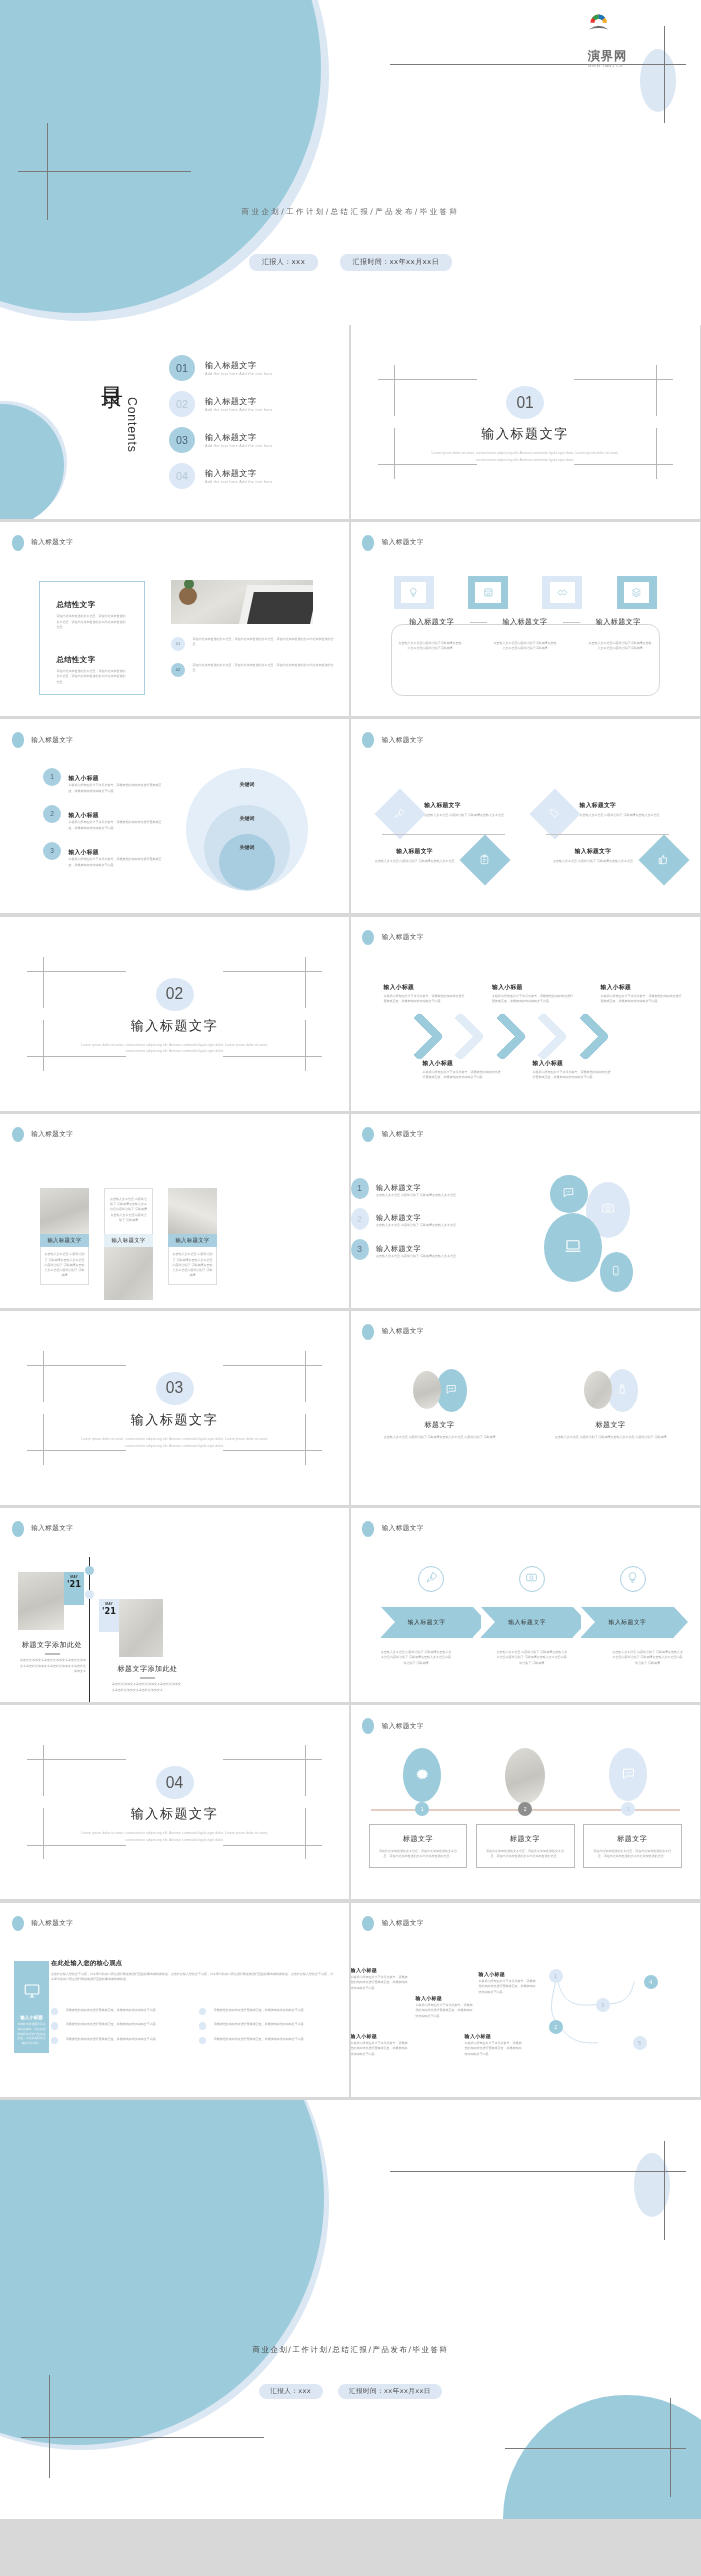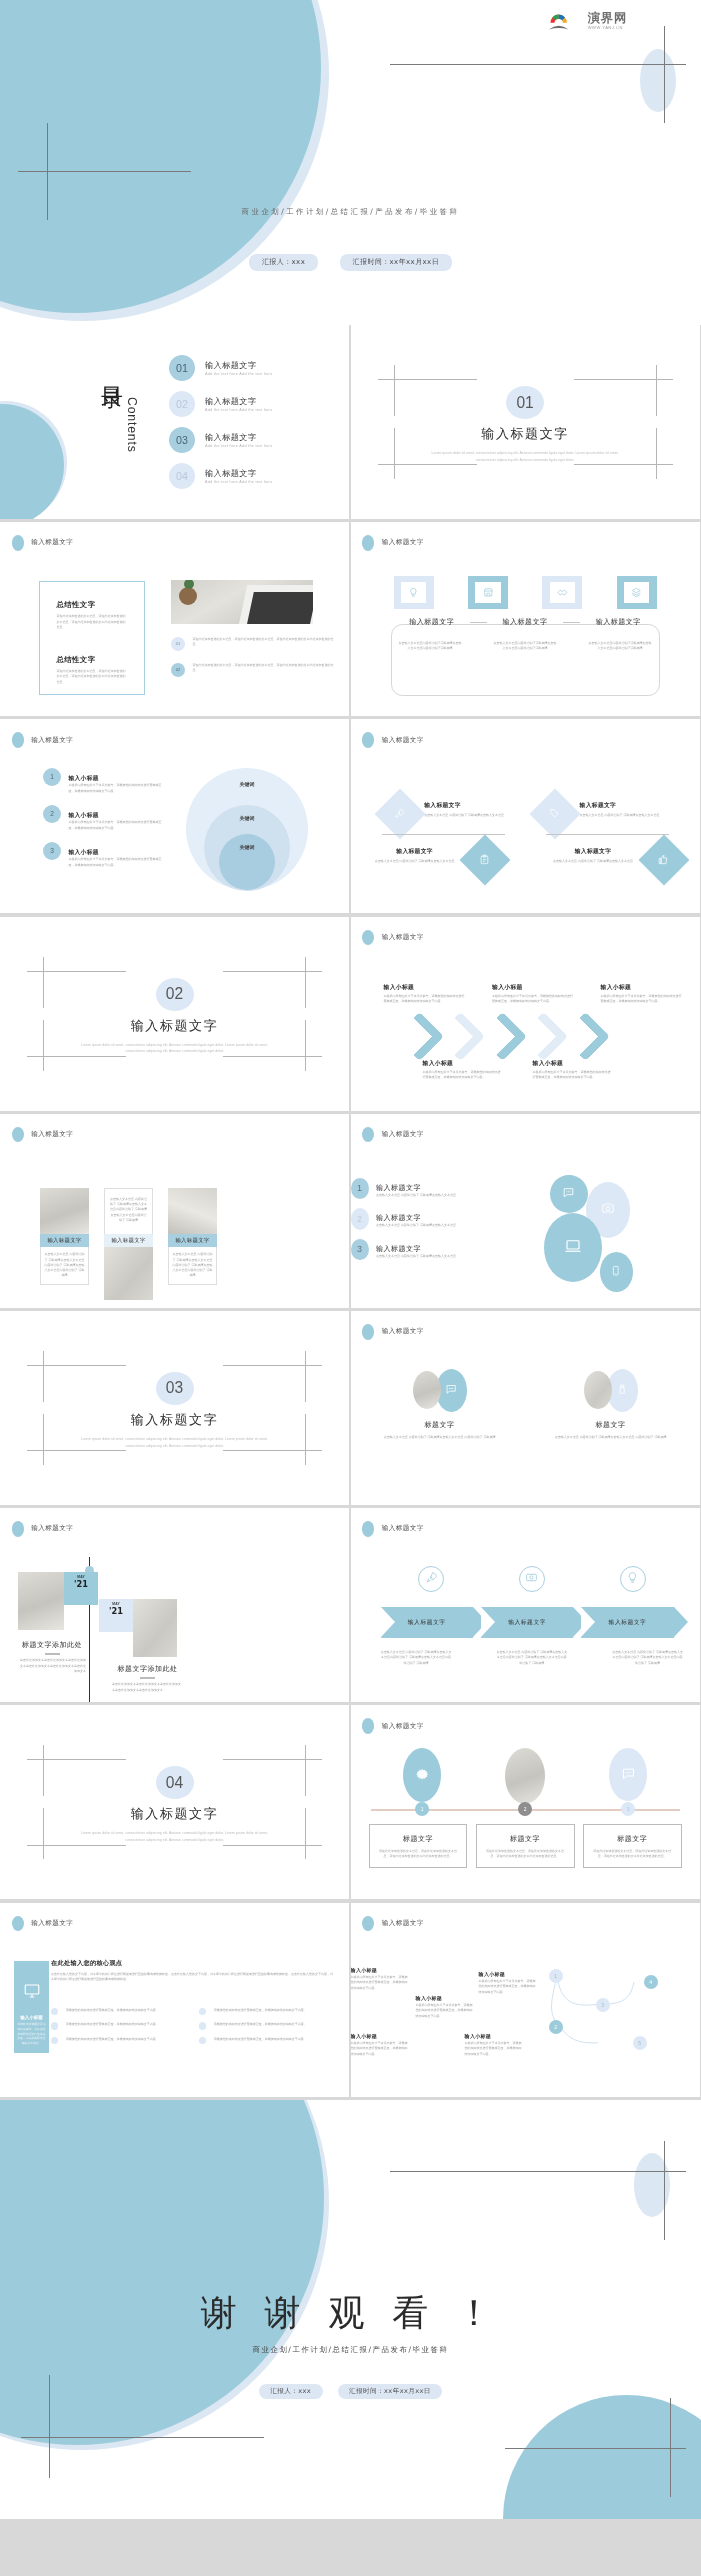--- a/index.html
+++ b/index.html
@@ -29,21 +29,21 @@
     background: #9ccbdb;
   }
   .cov-ell {
     position: absolute; right: 25px; top: 49px;
     width: 36px; height: 63px; border-radius: 50%;
     background: #dbe7f3;
   }
   .cov-hline { position: absolute; background: #7a7a7a; height: 0.8px; }
   .cov-vline { position: absolute; background: #7a7a7a; width: 0.8px; }
 
-  .logo { position: absolute; right: 74px; top: 11.5px; display: flex; align-items: flex-start; gap: 18px; }
+  .logo { position: absolute; right: 74px; top: 11.5px; display: flex; align-items: flex-start; gap: 18px; flex-direction: column; }
   .logo-mark { width: 21.4px; height: 20px; position: relative; }
   .logo-txt { display:flex; flex-direction: column; }
   .logo-cn { font-size: 12.3px; color: #6f6f6f; letter-spacing: 0.8px; font-weight: bold;
              font-family: "DejaVu Sans", sans-serif; line-height: 1; }
   .logo-en { font-size: 4.1px; color: #9a9a9a; letter-spacing: 0.5px; margin-top: 1.6px; }
 
   .cov-title {
     position: absolute; left: 0; right: 0; top: 155px; text-align: center;
     font-size: 31px; color: #3b3b3b; letter-spacing: 0.8px;
     font-family: "DejaVu Sans", sans-serif;
@@ -164,21 +164,21 @@
   .ol-num.dk { background: #a8cfdf; color: #5d7585; }
   .ol-num.lt { background: #dce8f5; color: #bdcddd; }
 
   
   .oval { border-radius: 50%; overflow: hidden; }
 
   
   .tl-line { position: absolute; left: 89px; top: 49px; bottom: 0; width: 0.8px; background: #2f2f2f; }
   .tl-dot { position: absolute; left: 85px; width: 9px; height: 9px;
             border-radius: 50%; background: #a8cfdf; }
-  .date-chip { width: 34px; text-align: center; padding: 3.3px 0; }
+  .date-chip { width: 20px; text-align: center; padding: 3.3px 0; }
   .date-chip .m { font-size: 3.3px; color: #3a3a3a; font-weight: bold; letter-spacing: 0.2px; }
   .date-chip .y { font-size: 8.2px; color: #1f1f1f; font-weight: bold;
                   font-family: "DejaVu Sans", sans-serif; }
 
   
   .arrowban { position: relative; height: 30.5px; background: #9ccbdb; display: flex;
               align-items: center; justify-content: center; }
   .arrowban::after { content: ""; position: absolute; right: -14px; top: 0;
                      border-top: 15.2px solid transparent; border-bottom: 15.2px solid transparent;
                      border-left: 14px solid #9ccbdb; }
@@ -955,21 +955,20 @@
     <div class="end-blob2"></div>
     <div class="end-ell"></div>
 
     <div class="cov-hline" style="left:390px;top:71px;width:296px;"></div>
     <div class="cov-vline" style="left:664px;top:41px;height:99px;"></div>
     <div class="cov-hline" style="left:21.4px;bottom:81px;width:243px;"></div>
     <div class="cov-vline" style="left:49px;bottom:41px;height:103px;"></div>
     <div class="cov-hline" style="right:15px;bottom:70px;width:181px;"></div>
     <div class="cov-vline" style="right:30px;bottom:21.4px;height:99px;"></div>
 
-    <div class="end-title">谢 谢 观 看 ！</div>
     <div class="end-sub">商业企划/工作计划/总结汇报/产品发布/毕业答辩</div>
     <div class="end-pills">
       <span class="pill">汇报人：xxx</span>
       <span class="pill">汇报时间：xx年xx月xx日</span>
     </div>
   </div>
 
 </div>
 
 

